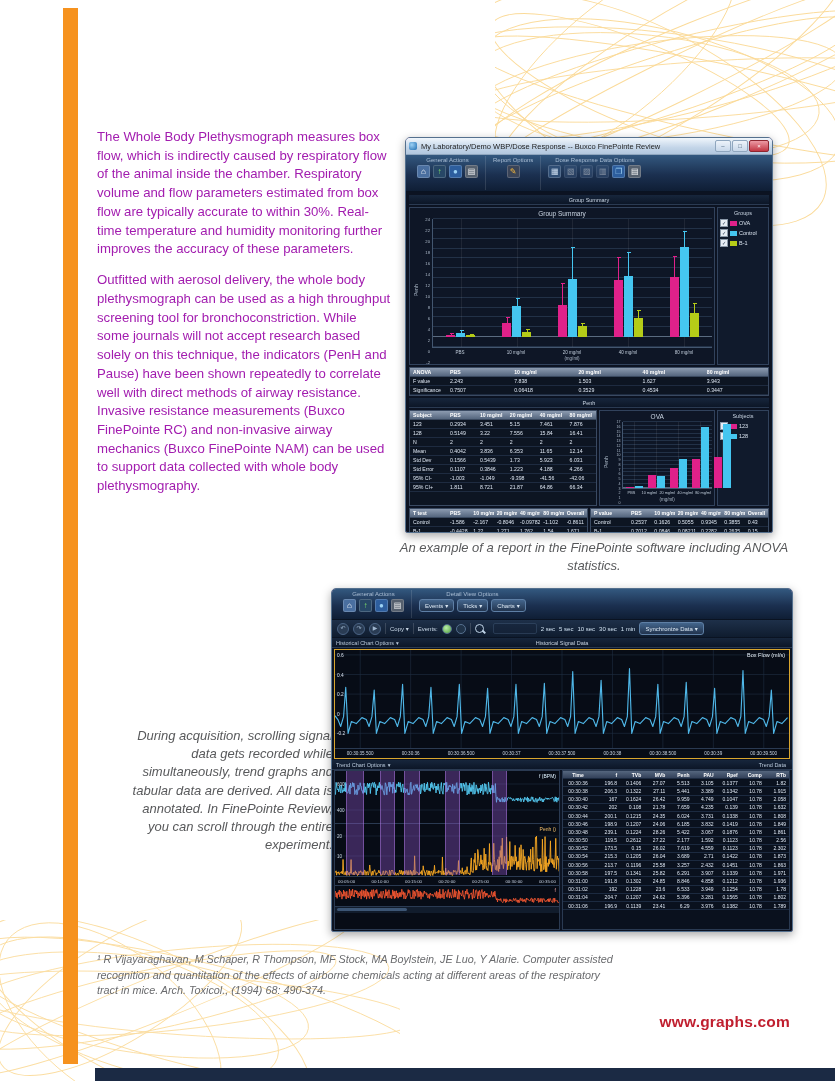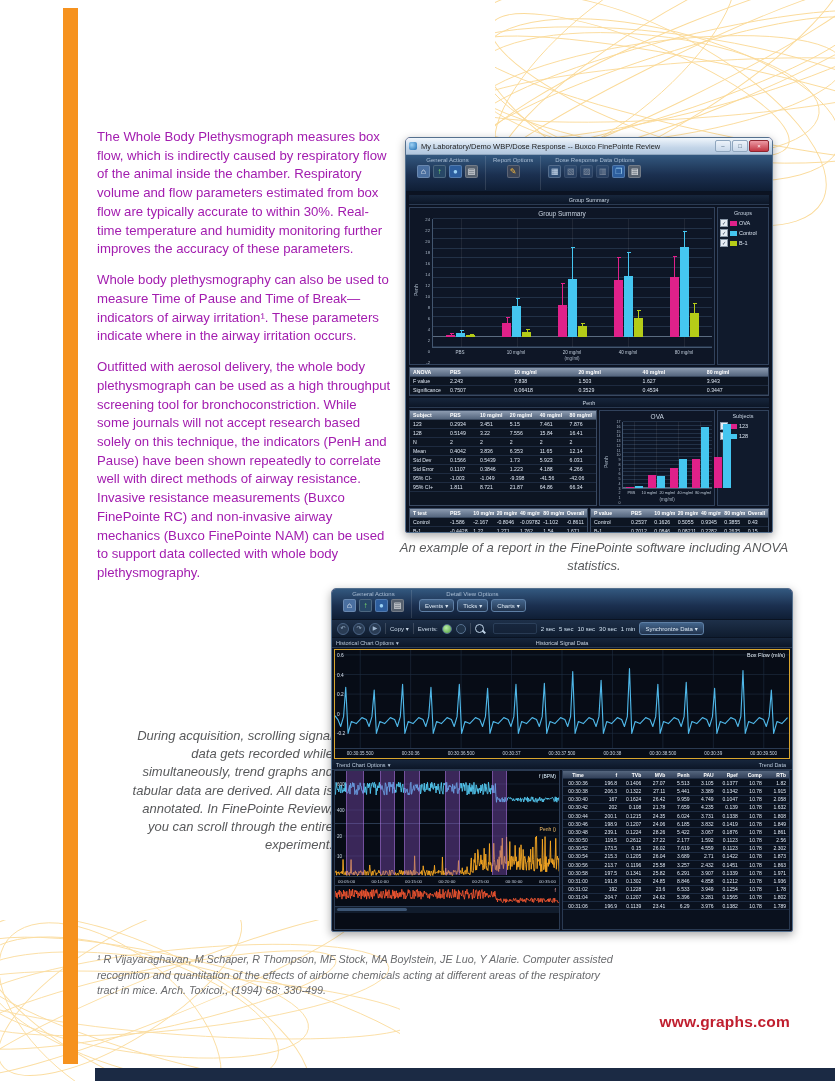--- a/index.html
+++ b/index.html
@@ -181,27 +181,26 @@
     <ellipse cx="200" cy="95" rx="245" ry="52" transform="rotate(14 200 95)"></ellipse>
     <ellipse cx="110" cy="100" rx="130" ry="70" transform="rotate(38 110 100)"></ellipse>
   </g>
 </svg>
 
 <div class="orange-bar"></div>
 <div class="navy-bar"></div>
 
 <div class="body-copy">
   <p>The Whole Body Plethysmograph measures box flow, which is indirectly caused by respiratory flow of the animal inside the chamber.  Respiratory volume and flow parameters estimated from box flow are typically accurate to within 30%. Real-time temperature and humidity monitoring further improves the accuracy of these parameters.</p>
-  <p>Whole body plethysmography can also be used to measure Time of Pause and Time of Break—indicators of airway irritation¹. These parameters indicate where in the airway irritation occurs.</p>
   <p>Outfitted with aerosol delivery, the whole body plethysmograph can be used as a high throughput screening tool for bronchoconstriction. While some journals will not accept research based solely on this technique, the indicators (PenH and Pause) have been shown repeatedly to correlate well with direct methods of airway resistance.  Invasive resistance measurements (Buxco FinePointe RC) and non-invasive airway mechanics (Buxco FinePointe NAM) can be used to support data collected with whole body plethysmography.</p>
 </div>
 
 <div class="caption caption1">An example of a report in the FinePointe software including ANOVA statistics.</div>
 <div class="caption caption2">During acquisition, scrolling signal data gets recorded while simultaneously, trend graphs and tabular data are derived. All data is annotated. In FinePointe Review, you can scroll through the entire experiment.</div>
-<div class="footnote">¹ R Vijayaraghavan, M Schaper, R Thompson, MF Stock, MA Boylstein, JE Luo, Y Alarie.  Computer assisted recognition and quantitation of the effects of airborne chemicals acting at different areas of the respiratory tract in mice. Arch. Toxicol., (1994) 68: 330-499.</div>
+<div class="footnote">¹ R Vijayaraghavan, M Schaper, R Thompson, MF Stock, MA Boylstein, JE Luo, Y Alarie.  Computer assisted recognition and quantitation of the effects of airborne chemicals acting at different areas of the respiratory tract in mice. Arch. Toxicol., (1994) 68: 490-374.</div>
 <a href="#" class="site-link">www.graphs.com</a>
 
 <div class="win win1">
   <div class="titlebar">
     <span class="appicon"></span>
     <span class="wtitle">My Laboratory/Demo WBP/Dose Response -- Buxco FinePointe Review</span>
     <span class="winbtns">
       <span class="wbtn">–</span>
       <span class="wbtn">□</span>
       <span class="wbtn close">×</span>

